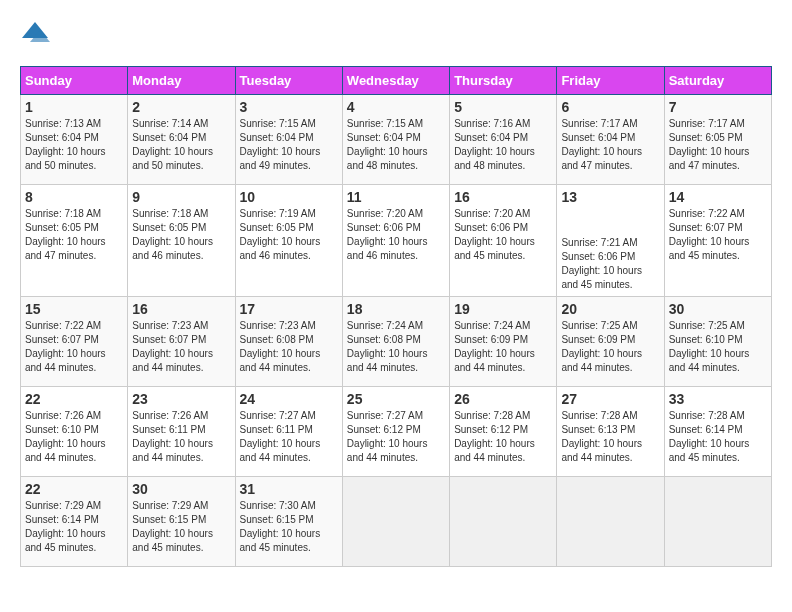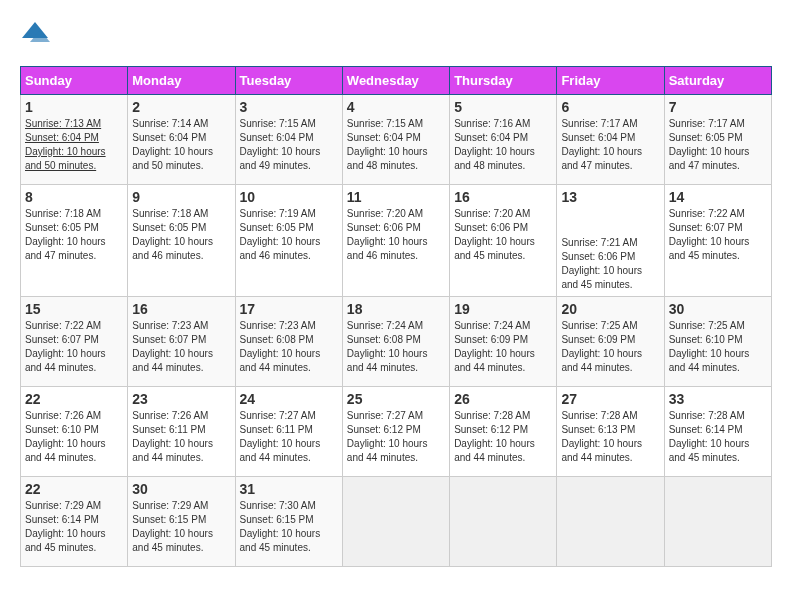--- a/index.html
+++ b/index.html
@@ -125,21 +125,21 @@
         <th>Wednesday</th>
         <th>Thursday</th>
         <th>Friday</th>
         <th>Saturday</th>
       </tr>
   </thead>
   <tbody id="calendar-body">
   <tr>
         <td>
           <span class="day-number">1</span>
-          <div class="day-info" style="white-space: pre-line; text-decoration: underline;">Sunrise: 7:13 AM
+          <div class="day-info" style="white-space: pre-line;">Sunrise: 7:13 AM
 Sunset: 6:04 PM
 Daylight: 10 hours
 and 50 minutes.</div>
         </td>
         <td>
           <span class="day-number">2</span>
           <div class="day-info" style="white-space: pre-line;">Sunrise: 7:14 AM
 Sunset: 6:04 PM
 Daylight: 10 hours
 and 50 minutes.</div>

